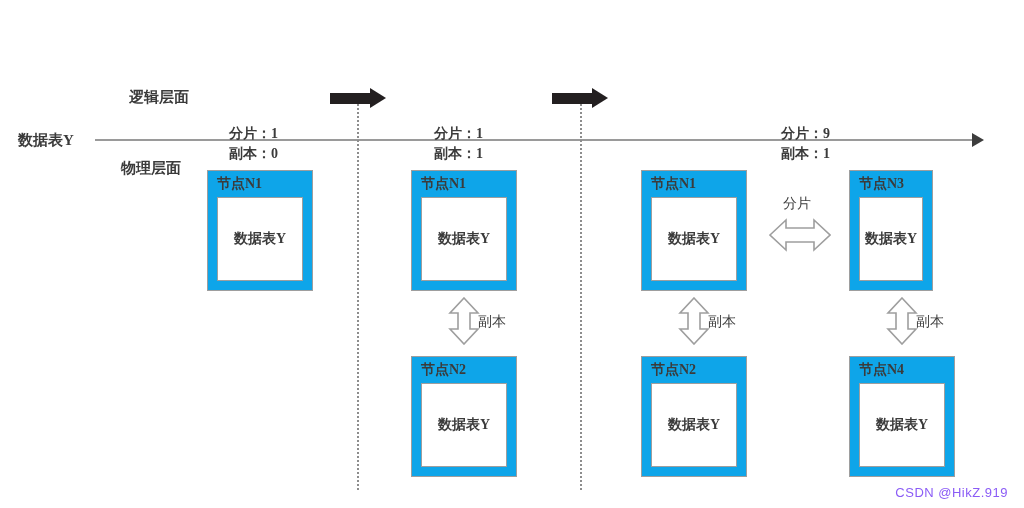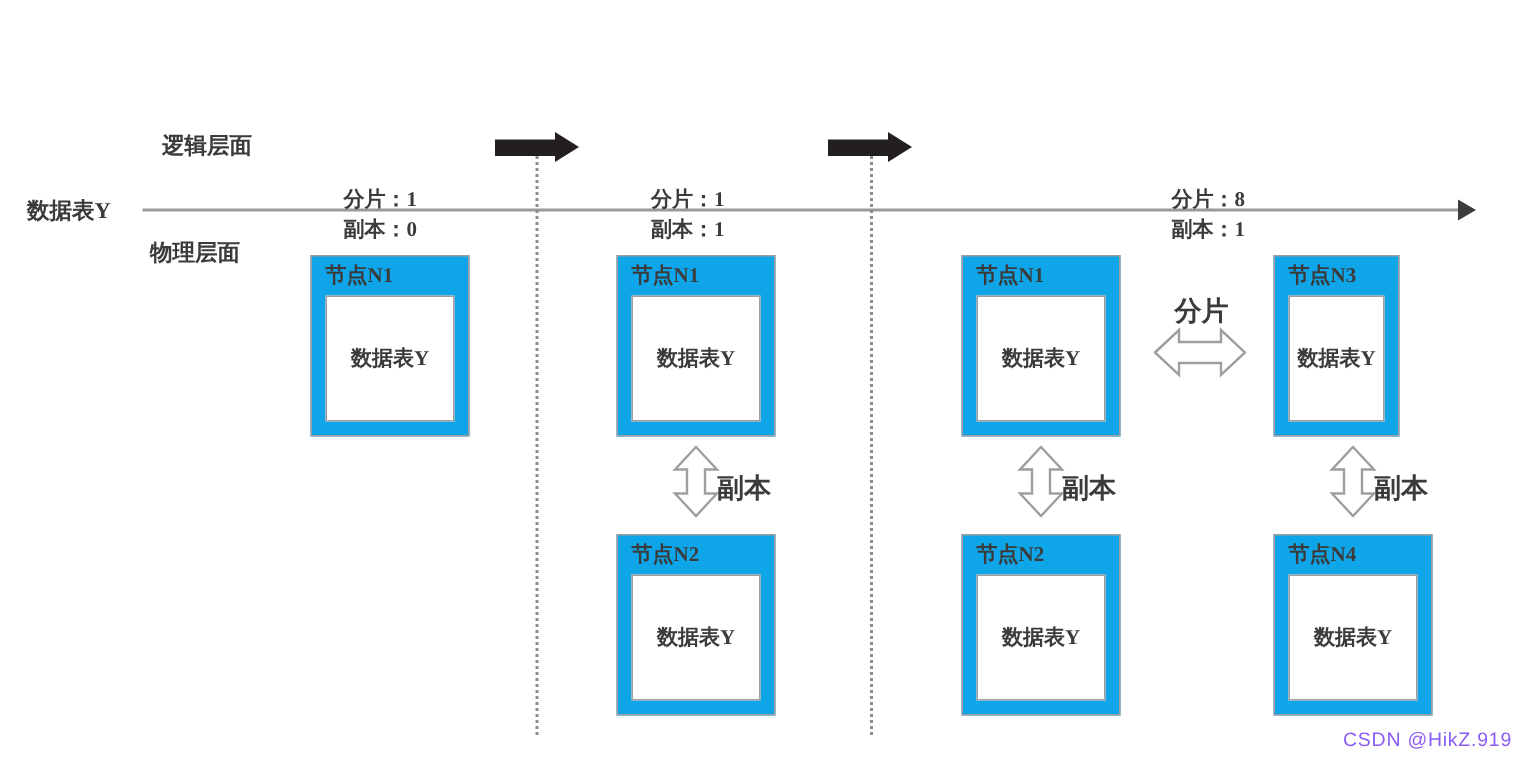--- a/index.html
+++ b/index.html
@@ -27,20 +27,21 @@
     font-weight: 700;
     color: #3b3b3b;
     white-space: nowrap;
   }
   .layer-label {
     position: absolute;
     font-size: 15px;
     font-weight: 700;
     color: #3b3b3b;
     white-space: nowrap;
+    margin-left: 21px;
   }
   .stage-meta {
     position: absolute;
     font-size: 14px;
     font-weight: 700;
     color: #3b3b3b;
     line-height: 20px;
     white-space: nowrap;
     margin-top: 44px;
   }
@@ -130,22 +131,22 @@
     color: #3b3b3b;
     white-space: nowrap;
   }
 
   
   .harrow, .varrow {
     position: absolute;
   }
   .arrow-cap {
     position: absolute;
-    font-size: 18px;
-    font-weight: 700;
+    font-size: 14px;
+    font-weight: 400;
     color: #3b3b3b;
     white-space: nowrap;
     text-align: right;
   }
 
   
   .watermark {
     position: absolute;
     right: 16px;
     bottom: 8px;
@@ -170,21 +171,21 @@
 
   <div class="stage-meta" style="left:229px; top:80px;">
     <div>分片：1</div>
     <div>副本：0</div>
   </div>
   <div class="stage-meta" style="left:434px; top:80px;">
     <div>分片：1</div>
     <div>副本：1</div>
   </div>
   <div class="stage-meta" style="left:781px; top:80px;">
-    <div>分片：8</div>
+    <div>分片：9</div>
     <div>副本：1</div>
   </div>
 
   <div class="divider" style="left:357px; top:104px; height:386px;"></div>
   <div class="divider" style="left:580px; top:104px; height:386px;"></div>
 
   <div class="block-arrow" style="left:330px; top:88px; width:56px;">
     <div class="shaft" style="width:40px;"></div>
     <div class="head" style="left:40px;"></div>
   </div>

